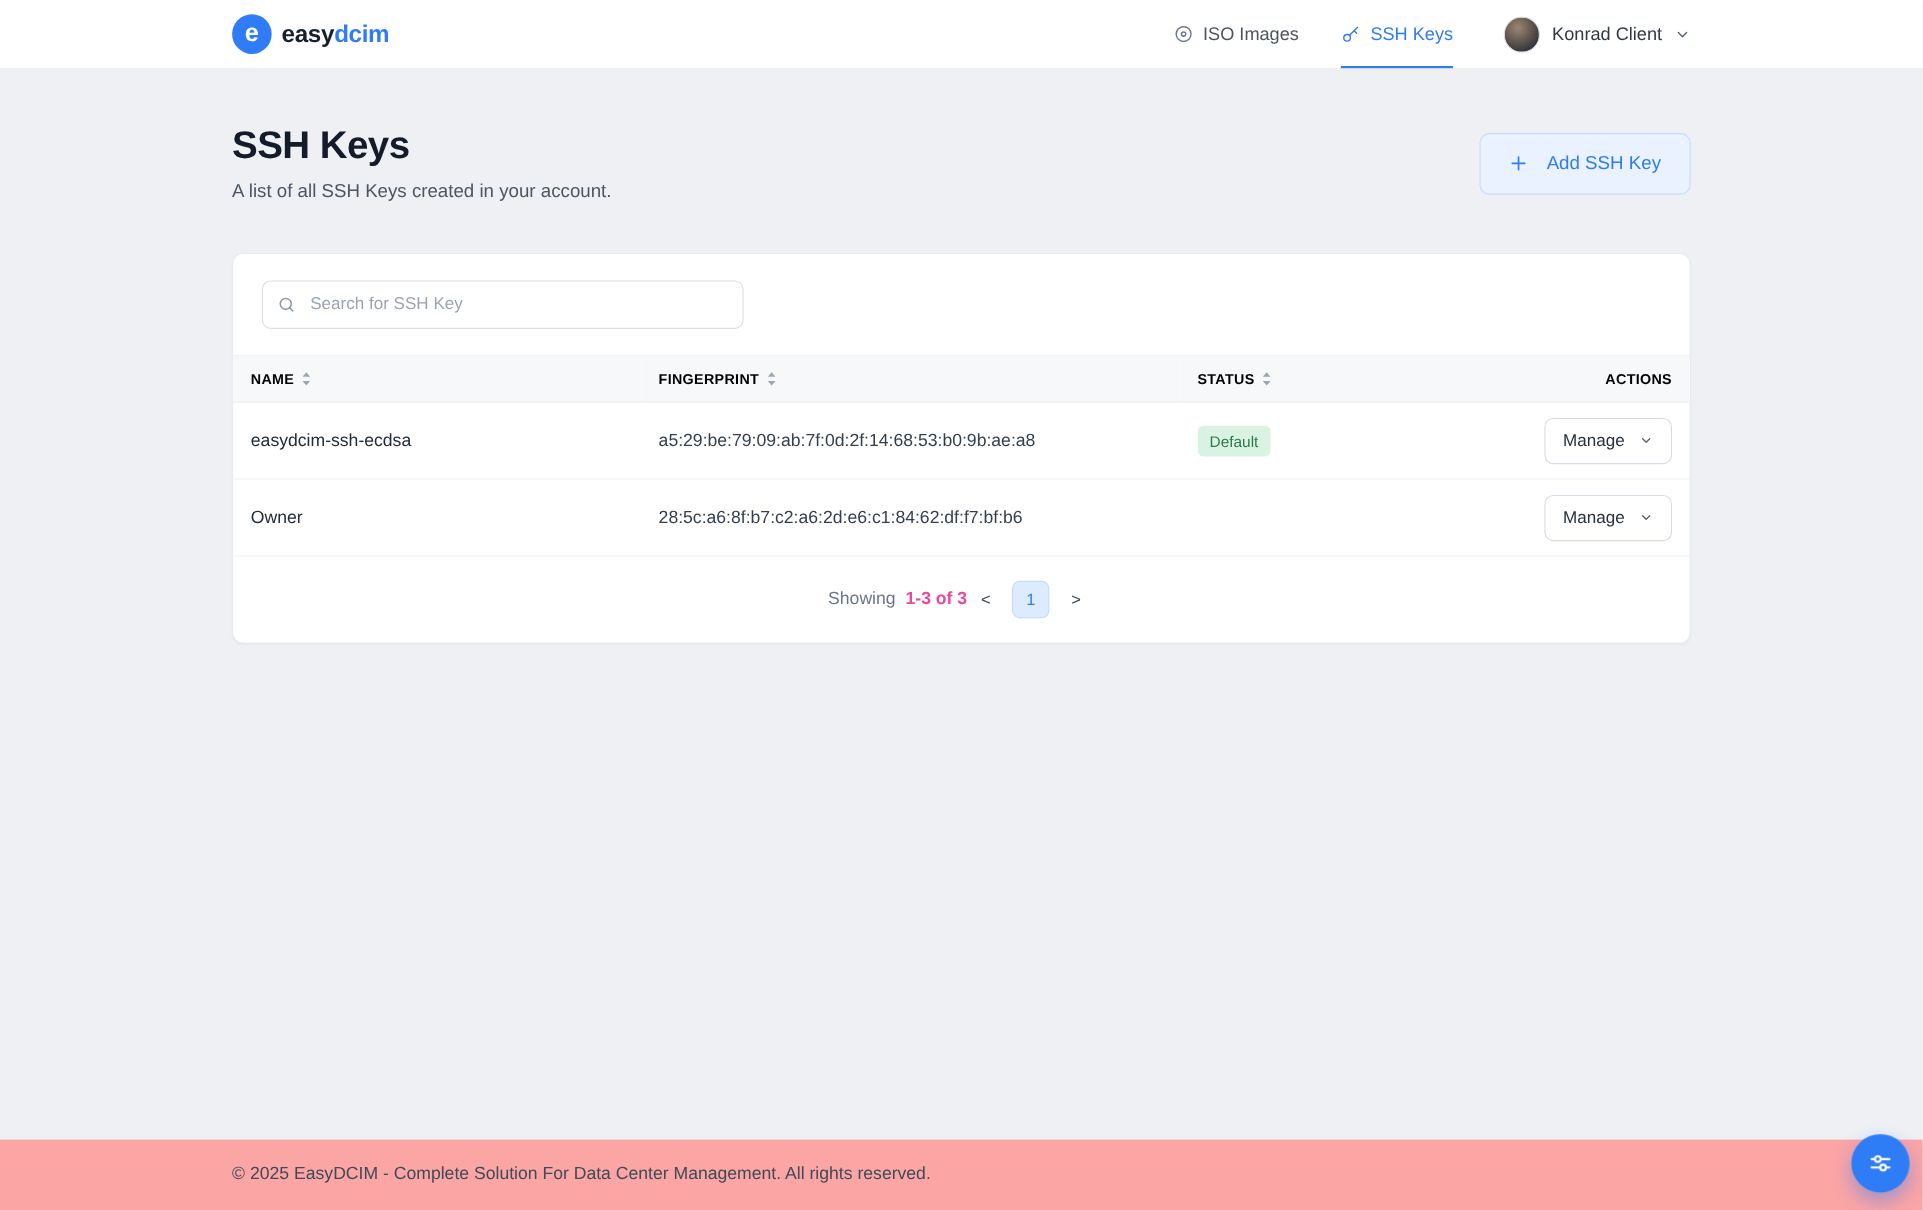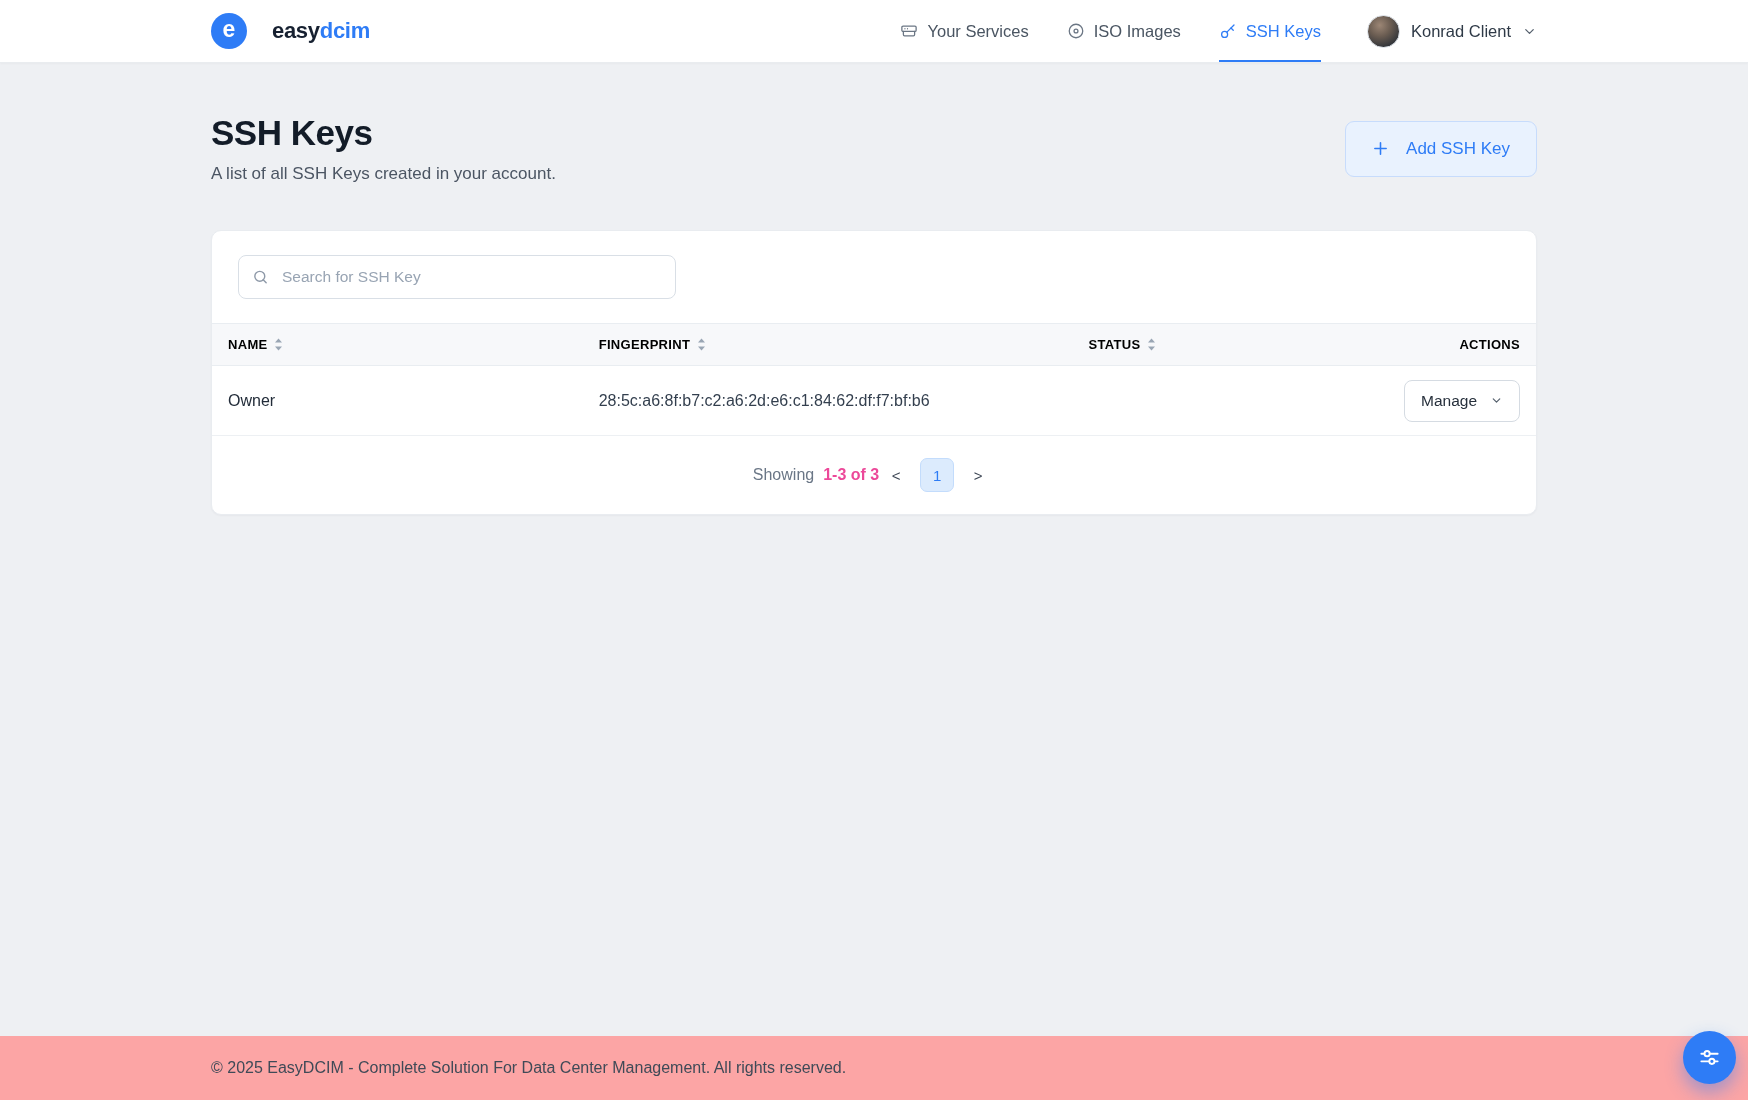--- a/index.html
+++ b/index.html
@@ -10,21 +10,21 @@
     color: #27303c;
   }
   .page { min-height: 100vh; display: flex; flex-direction: column; position: relative; }
   .container { width: 1326px; margin: 0 auto; }
 
   
   .navbar { background: #ffffff; height: 63px; border-bottom: 1px solid #e9ecef; box-shadow: 0 1px 2px rgba(16,24,40,.03); }
   .nav-inner { display: flex; align-items: center; justify-content: space-between; height: 100%; }
   .brand { display: flex; align-items: center; gap: 9px; cursor: pointer; text-decoration: none; }
   .brand-mark { width: 36px; height: 36px; border-radius: 50%; background: #2e7cf6; color: #fff; display: flex; align-items: center; justify-content: center; font-weight: bold; font-size: 23px; padding-bottom: 3px; }
-  .brand-text { font-size: 22px; font-weight: bold; letter-spacing: -0.3px; margin-left: 16px; }
+  .brand-text { font-size: 22px; font-weight: bold; letter-spacing: -0.3px; }
   .brand-dark { color: #162030; }
   .brand-blue { color: #2e7cf6; }
   .nav-links { display: flex; align-items: center; gap: 38px; height: 100%; }
   .nav-item { display: flex; align-items: center; gap: 9px; color: #4a5562; font-size: 16.5px; height: 100%; border-bottom: 2px solid transparent; border-top: 2px solid transparent; cursor: pointer; text-decoration: none; }
   .nav-item .nav-icon { display: flex; color: #6b7684; }
   .nav-item.active { color: #2e7cf6; border-bottom-color: #2e7cf6; }
   .nav-item.active .nav-icon { color: #2e7cf6; }
   .user-menu { display: flex; align-items: center; gap: 11px; height: 100%; cursor: pointer; margin-left: 8px; }
   .avatar { width: 33px; height: 33px; border-radius: 50%; background: radial-gradient(circle at 38% 30%, #9c8675 0%, #6b5d52 38%, #2e3238 80%); border: 1px solid #d8dde3; }
   .user-name { font-size: 16.5px; color: #2f3a47; }
@@ -84,30 +84,20 @@
   <header class="navbar">
     <div class="container nav-inner">
       <a class="brand">
         <span class="brand-mark">e</span>
         <span class="brand-text"><span class="brand-dark">easy</span><span class="brand-blue">dcim</span></span>
       </a>
 
       <nav class="nav-links">
         <a class="nav-item">
           <span class="nav-icon">
-            <svg width="18" height="18" viewBox="0 0 24 24" fill="none" stroke="currentColor" stroke-width="1.7" stroke-linecap="round" stroke-linejoin="round">
-                <rect x="2.5" y="5.5" width="19" height="7" rx="1.6"></rect>
-                <path d="M4.5 12.5v4.3a1.6 1.6 0 0 0 1.6 1.6h11.8a1.6 1.6 0 0 0 1.6-1.6v-4.3"></path>
-                <path d="M6.6 9h.01M10 9h.01"></path>
-              </svg>
-          </span>
-          <span>Your Services</span>
-        </a>
-        <a class="nav-item">
-          <span class="nav-icon">
             <svg width="18" height="18" viewBox="0 0 24 24" fill="none" stroke="currentColor" stroke-width="1.7">
                 <circle cx="12" cy="12" r="9"></circle>
                 <circle cx="12" cy="12" r="2.6"></circle>
               </svg>
           </span>
           <span>ISO Images</span>
         </a>
         <a class="nav-item active">
           <span class="nav-icon">
             <svg width="18" height="18" viewBox="0 0 24 24" fill="none" stroke="currentColor" stroke-width="1.7" stroke-linecap="round" stroke-linejoin="round">
@@ -202,20 +192,37 @@
               </th>
               <th>
                 <span class="th-inner">
                     <span>Actions</span>
                   </span>
               </th>
             </tr>
           </thead>
           <tbody>
             <tr>
+              <td class="name-cell">easydcim-ssh-ecdsa</td>
+              <td class="fp-cell">a5:29:be:79:09:ab:7f:0d:2f:14:68:53:b0:9b:ae:a8</td>
+              <td class="status-cell">
+                <span class="badge">Default</span>
+              </td>
+              <td class="actions-cell">
+                <button class="manage-btn">
+                  <span>Manage</span>
+                  <span class="chev">
+                      <svg width="13" height="13" viewBox="0 0 24 24" fill="none" stroke="currentColor" stroke-width="2.2" stroke-linecap="round" stroke-linejoin="round">
+                        <path d="M6 9l6 6 6-6"></path>
+                      </svg>
+                    </span>
+                </button>
+              </td>
+            </tr>
+            <tr>
               <td class="name-cell">Owner</td>
               <td class="fp-cell">28:5c:a6:8f:b7:c2:a6:2d:e6:c1:84:62:df:f7:bf:b6</td>
               <td class="status-cell"></td>
               <td class="actions-cell">
                 <button class="manage-btn">
                   <span>Manage</span>
                   <span class="chev">
                       <svg width="13" height="13" viewBox="0 0 24 24" fill="none" stroke="currentColor" stroke-width="2.2" stroke-linecap="round" stroke-linejoin="round">
                         <path d="M6 9l6 6 6-6"></path>
                       </svg>

